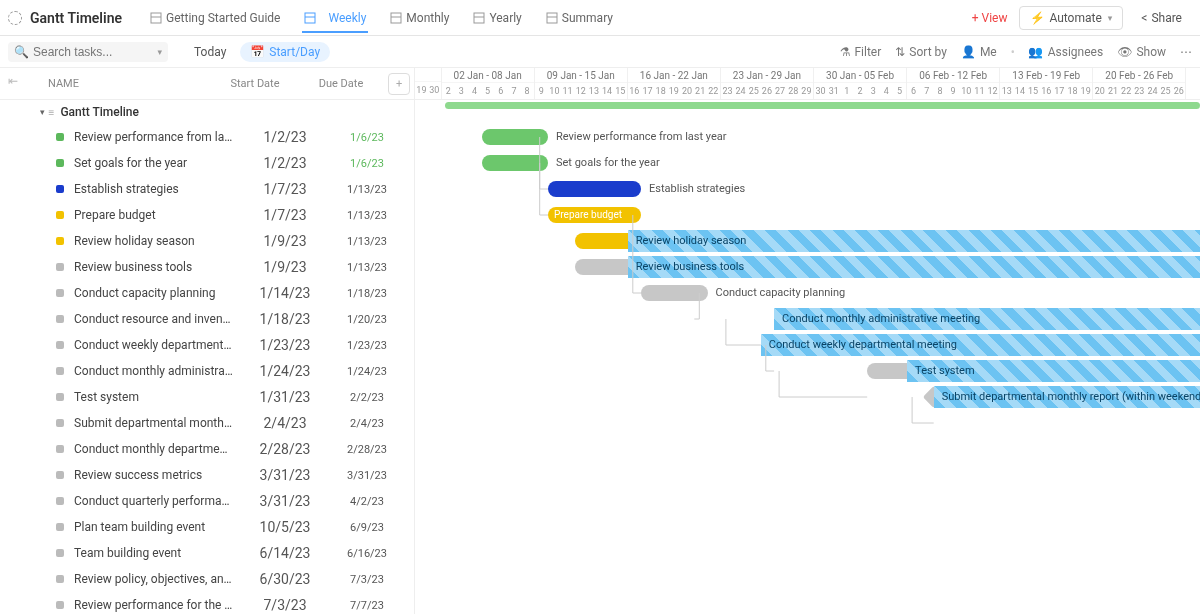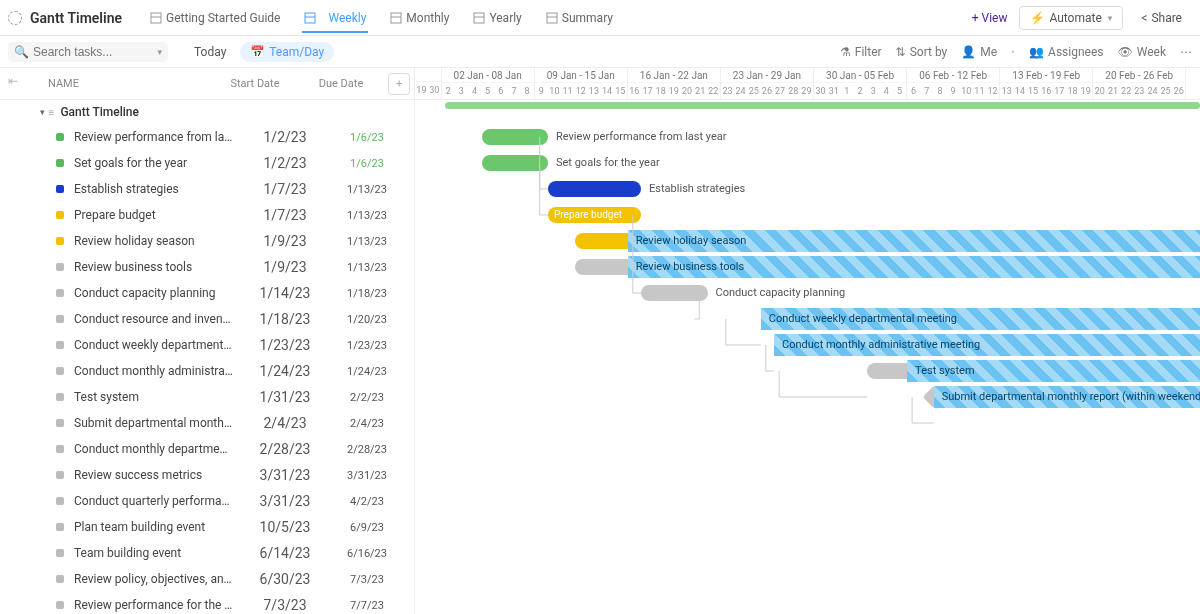--- a/index.html
+++ b/index.html
@@ -6,21 +6,21 @@
 body { font-family: -apple-system, BlinkMacSystemFont, "Segoe UI", Roboto, sans-serif; font-size: 12px; color: #333; background: #fff; width: 1200px; height: 614px; overflow: hidden; }
 .top-bar { display: flex; align-items: center; height: 36px; border-bottom: 1px solid #e5e5e5; padding: 0 8px; }
 .title-icon { width: 14px; height: 14px; border: 1.5px dashed #999; border-radius: 50%; margin-right: 8px; }
 .title { font-weight: 600; font-size: 14px; color: #333; margin-right: 16px; }
 .tabs { display: flex; align-items: center; flex: 1; }
 .tab { display: flex; align-items: center; padding: 0 12px; height: 30px; cursor: pointer; color: #666; font-size: 12px; position: relative; }
 .tab.active { color: #4a9eff; gap: 8px; }
 .tab.active::after { content: ""; position: absolute; bottom: 0; left: 10px; right: 10px; height: 2px; background: #4a9eff; }
 .tab .ticon { width: 12px; height: 12px; margin-right: 4px; display: inline-flex; align-items: center; justify-content: center; }
 .tab.active .ticon svg path, .tab.active .ticon svg rect { stroke: #4a9eff; }
-.view-add { color: #4c1d95; padding: 0 12px; cursor: pointer; }
+.view-add { color: #ef4444; padding: 0 12px; cursor: pointer; }
 .top-right { display: flex; align-items: center; gap: 8px; margin-left: auto; }
 .btn { display: flex; align-items: center; border: 1px solid #ddd; border-radius: 4px; padding: 4px 10px; font-size: 12px; color: #555; cursor: pointer; background: #fff; }
 .btn .bicon { margin-right: 4px; }
 .chev { margin-left: 6px; font-size: 9px; color: #999; }
 
 .filter-bar { display: flex; align-items: center; height: 32px; padding: 0 8px; border-bottom: 1px solid #eee; }
 .search-box { display: flex; align-items: center; background: #f5f5f5; border-radius: 4px; padding: 3px 6px; width: 160px; color: #aaa; }
 .search-box input { border: none; background: transparent; outline: none; font-size: 12px; color: #555; width: 100%; }
 .today-btn { margin-left: 18px; padding: 3px 8px; border-radius: 4px; color: #555; cursor: pointer; }
 .weekday-pill { margin-left: 6px; padding: 3px 10px; border-radius: 12px; background: #e8f3ff; color: #4a9eff; cursor: pointer; display: flex; align-items: center; gap: 4px; }
@@ -132,21 +132,21 @@
 
 <div class="filter-bar">
   <div class="search-box">
     <span style="margin-right:4px">🔍</span>
     <input placeholder="Search tasks..." style="">
     <span class="chev">▾</span>
   </div>
   <span class="today-btn">Today</span>
   <span class="weekday-pill">
     <span>📅</span>
-    <span>Team/Day</span>
+    <span>Start/Day</span>
   </span>
   <div class="filter-right">
     <span class="fr-item">
         <span>⚗</span>
         <span>Filter</span>
       </span>
     <span class="fr-item">
         <span>⇅</span>
         <span>Sort by</span>
       </span>
@@ -154,21 +154,21 @@
         <span>👤</span>
         <span>Me</span>
       </span>
     <span style="color:#ccc">•</span>
     <span class="fr-item">
         <span>👥</span>
         <span>Assignees</span>
       </span>
     <span class="fr-item">
         <span>👁</span>
-        <span>Week</span>
+        <span>Show</span>
       </span>
     <span class="fr-item">⋯</span>
   </div>
 </div>
 
 <div class="main">
   <span class="collapse">⇤</span>
   <div class="left-panel">
     <div class="left-header">
       <span class="col-name">NAME</span>
@@ -444,33 +444,33 @@
           <div class="bar striped" style="left: 212.8px; width: 1000px;">
             <span class="bar-label" style="left: 8px; margin-left: 0px;">Review business tools</span>
           </div>
         </div>
         <div class="gantt-row">
           <div class="bar" style="left: 226.1px; width: 66.5px; background: rgb(199, 199, 199);">
             <span class="bar-label">Conduct capacity planning</span>
           </div>
         </div>
         <div class="gantt-row">
+          <div class="bar" style="left: 359.1px; width: 18px; background: rgb(199, 199, 199);">
+            <span class="bar-label">Conduct monthly administrative meeting</span>
+          </div>
+          <div class="bar striped" style="left: 359.1px; width: 1000px;">
+            <span class="bar-label" style="left: 8px; margin-left: 0px;">Conduct monthly administrative meeting</span>
+          </div>
+        </div>
+        <div class="gantt-row">
           <div class="bar" style="left: 345.8px; width: 18px; background: rgb(199, 199, 199);">
             <span class="bar-label">Conduct weekly departmental meeting</span>
           </div>
           <div class="bar striped" style="left: 345.8px; width: 1000px;">
             <span class="bar-label" style="left: 8px; margin-left: 0px;">Conduct weekly departmental meeting</span>
-          </div>
-        </div>
-        <div class="gantt-row">
-          <div class="bar" style="left: 359.1px; width: 18px; background: rgb(199, 199, 199);">
-            <span class="bar-label">Conduct monthly administrative meeting</span>
-          </div>
-          <div class="bar striped" style="left: 359.1px; width: 1000px;">
-            <span class="bar-label" style="left: 8px; margin-left: 0px;">Conduct monthly administrative meeting</span>
           </div>
         </div>
         <div class="gantt-row">
           <div class="bar" style="left: 452.2px; width: 53.2px; background: rgb(199, 199, 199);">
             <span class="bar-label">Test system</span>
           </div>
           <div class="bar striped" style="left: 492.1px; width: 1000px;">
             <span class="bar-label" style="left: 8px; margin-left: 0px;">Test system</span>
           </div>
         </div>

